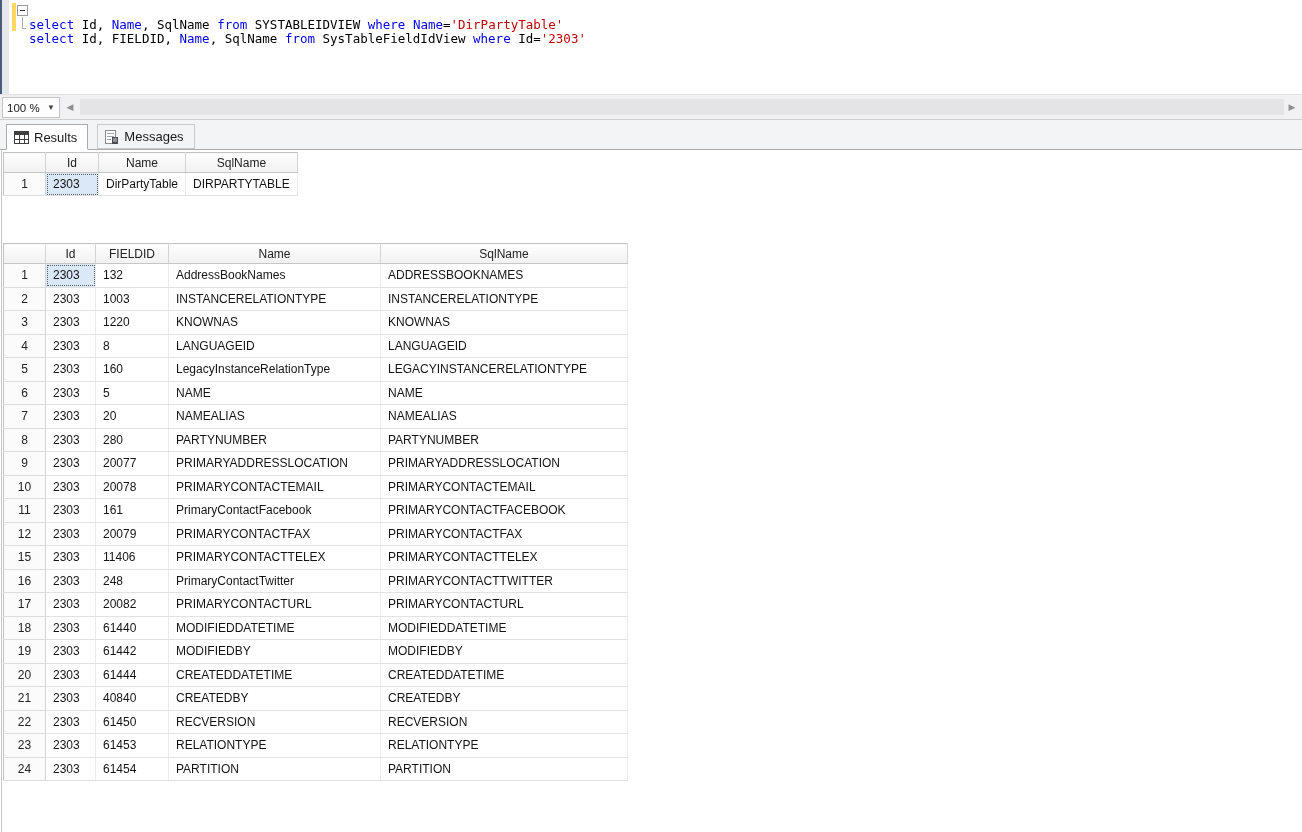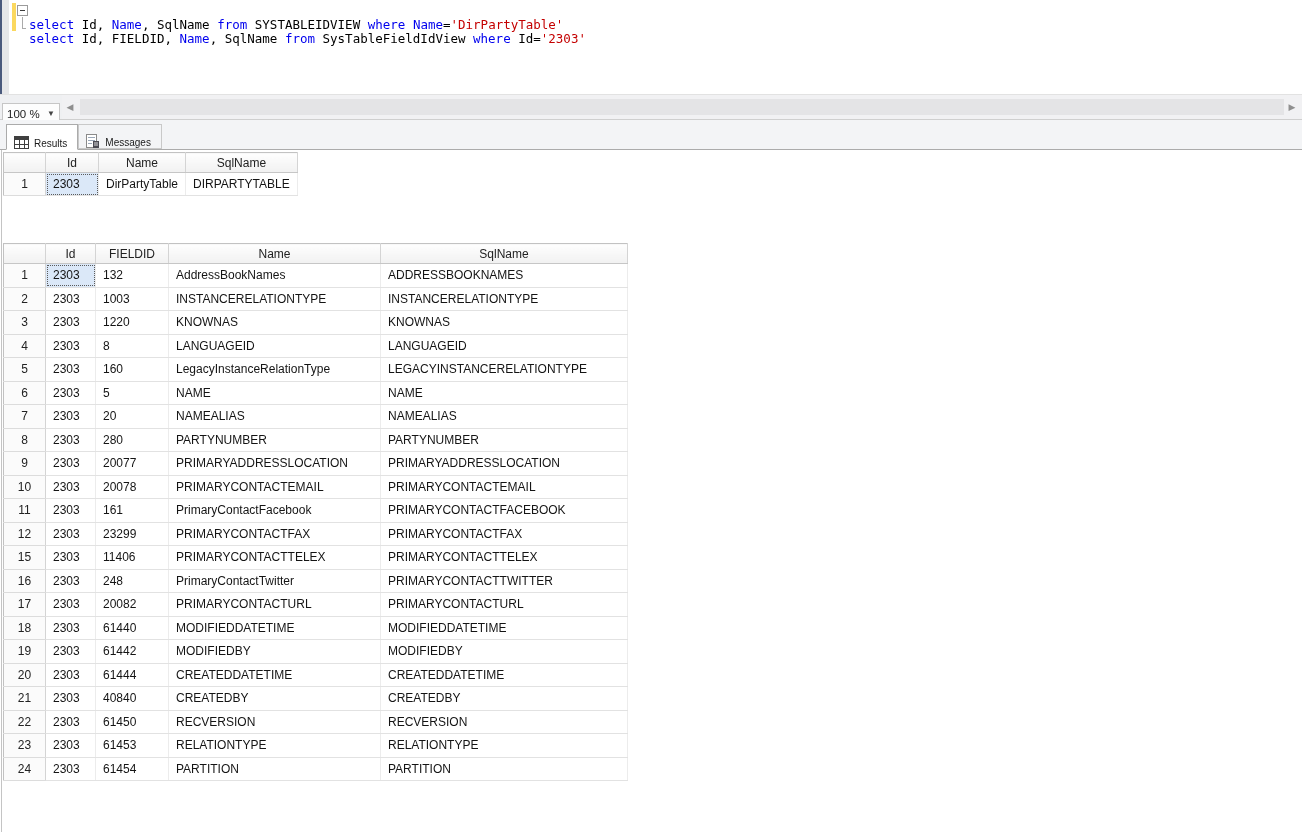--- a/index.html
+++ b/index.html
@@ -20,36 +20,36 @@
   .code { position:absolute; left:29px; top:18px;
           font-family:"DejaVu Sans Mono", monospace; font-size:12.5px; line-height:14px;
           white-space:pre; color:var(--ident,#000); }
   .tok-keyword { color:var(--kw,#0000ee); }
   .tok-string  { color:var(--str,#c40000); }
   .tok-identifier { color:var(--ident,#000); }
 
   
   .statusrow { position:relative; width:100%; height:26px; background:#eff0f2;
                border-top:1px solid #e2e2e2; border-bottom:1px solid #cfcfcf; }
-  .zoom-box { position:absolute; left:2px; top:8px; width:58px; height:21px; background:#fdfdfd;
+  .zoom-box { position:absolute; left:2px; top:2px; width:58px; height:21px; background:#fdfdfd;
               border:1px solid #c6c6c6; font-size:11.5px; color:#222;
               display:flex; align-items:center; padding:0 4px; }
   .zoom-box .dd-arrow { margin-left:auto; font-size:8px; color:#444; }
   .hscroll { position:absolute; left:62px; top:0; right:0; height:24px; background:#f1f1f3; }
   .hscroll .thumb { position:absolute; left:18px; right:18px; top:4px; height:16px; background:#e4e4e6; }
   .arr { position:absolute; top:0; width:16px; height:24px; color:#8f8f8f; font-size:9px;
          display:flex; align-items:center; justify-content:center; }
   .arr.left { left:0; } .arr.right { right:2px; }
 
   
   .tabstrip { position:relative; width:100%; height:29px; background:#f3f4f6;
               display:flex; align-items:flex-end; padding-left:6px; }
-  .tab { height:25px; display:flex; align-items:flex-end; gap:5px; padding:0 10px 0 7px;
-         font-size:10px; color:#1a1a1a; border:1px solid #c9c9c9; background:#f3f4f6;
-         position:relative; margin-right:0; }
+  .tab { height:25px; display:flex; align-items:center; gap:5px; padding:0 10px 0 7px;
+         font-size:13px; color:#1a1a1a; border:1px solid #c9c9c9; background:#f3f4f6;
+         position:relative; margin-right:9px; }
   .tab.active { background:#fff; border-color:#ababab; border-bottom:1px solid #fff; z-index:2;
                 margin-bottom:-1px; height:26px; }
   .tab .icon { display:inline-flex; }
 
   
   .results { position:absolute; left:0; top:149px; width:1302px; height:683px; background:#fff;
              border-top:1px solid #ababab; }
   .pane-edge { position:absolute; left:1px; top:0; width:1px; height:683px; background:#c4c4c4; }
   table.grid { position:absolute; border-collapse:collapse; table-layout:fixed;
                font-size:12px; color:#141414; background:#fff;
@@ -241,21 +241,21 @@
           <tr>
             <td class="rowhdr">11</td>
             <td>2303</td>
             <td>161</td>
             <td>PrimaryContactFacebook</td>
             <td>PRIMARYCONTACTFACEBOOK</td>
           </tr>
           <tr>
             <td class="rowhdr">12</td>
             <td>2303</td>
-            <td>23299</td>
+            <td>20079</td>
             <td>PRIMARYCONTACTFAX</td>
             <td>PRIMARYCONTACTFAX</td>
           </tr>
           <tr>
             <td class="rowhdr">15</td>
             <td>2303</td>
             <td>11406</td>
             <td>PRIMARYCONTACTTELEX</td>
             <td>PRIMARYCONTACTTELEX</td>
           </tr>

